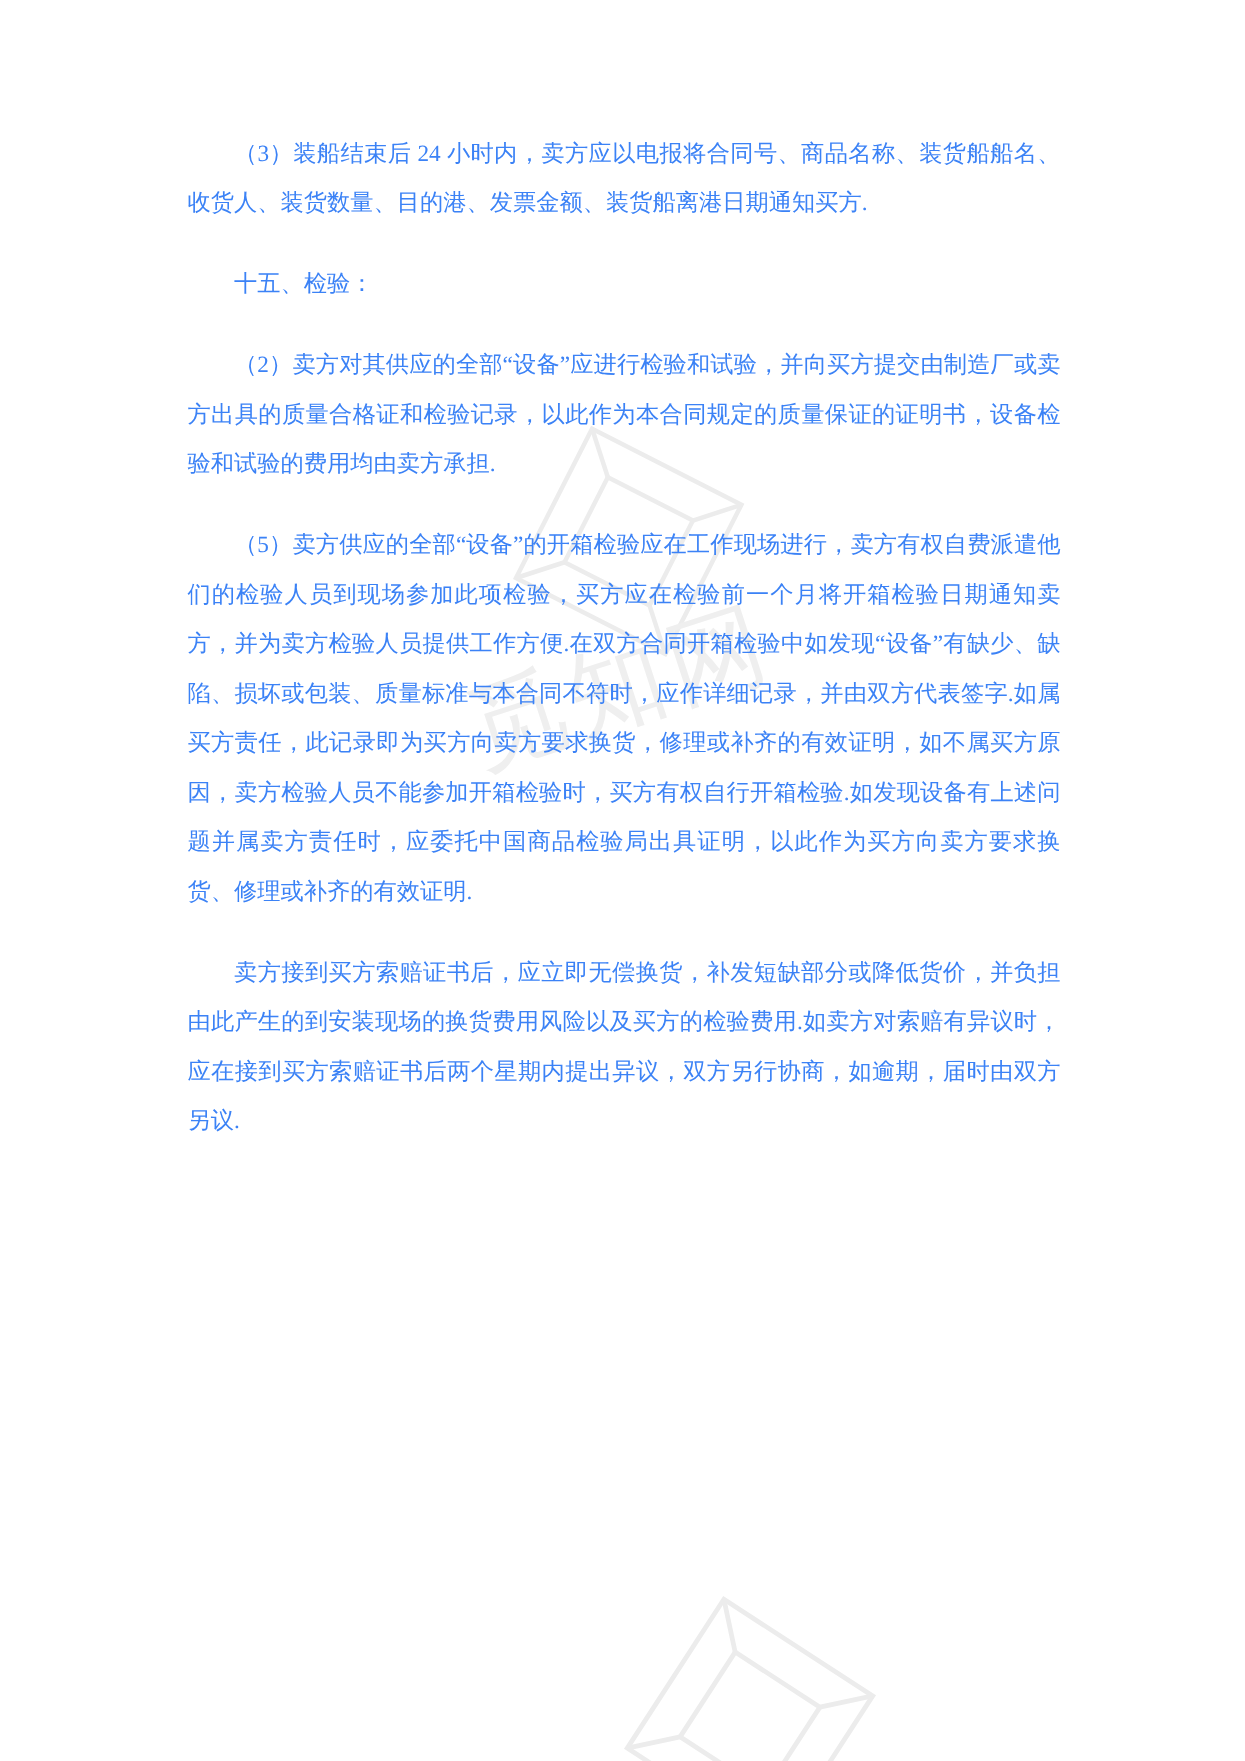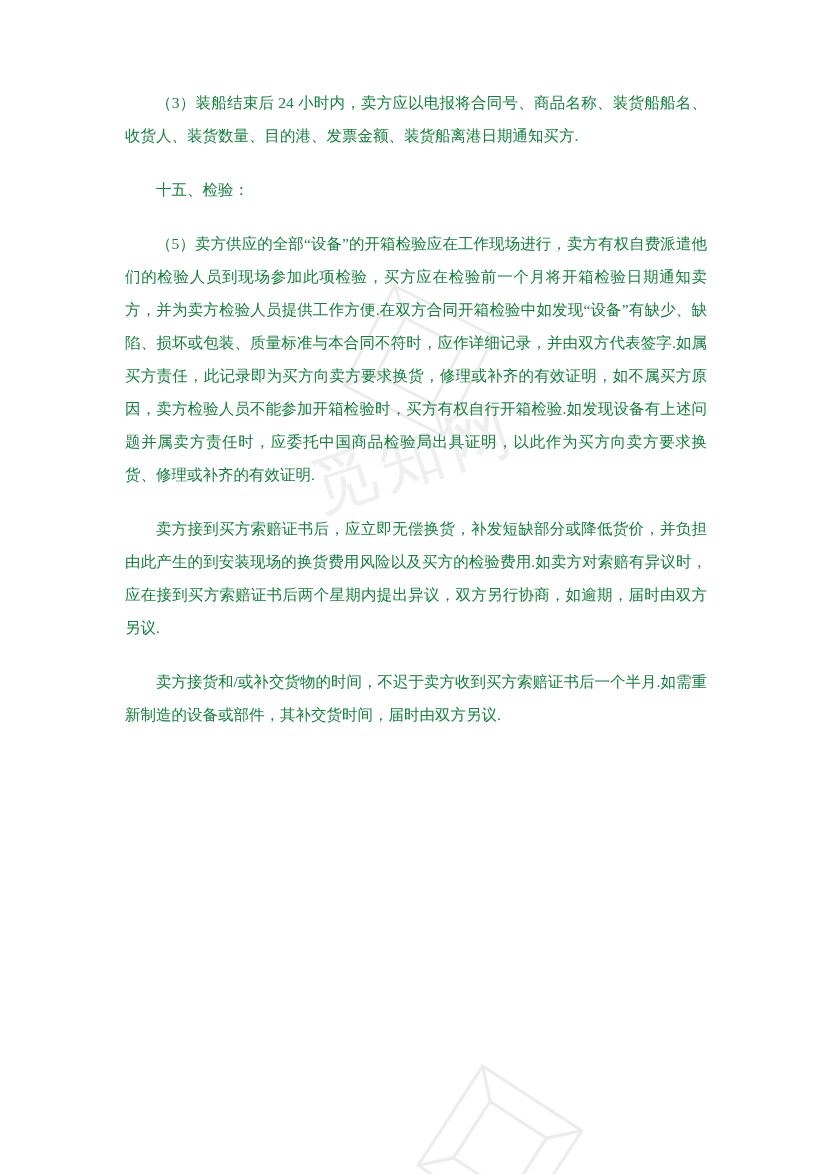--- a/index.html
+++ b/index.html
@@ -14,21 +14,21 @@
     margin: 0 auto;
     background: #ffffff;
     overflow: hidden;
     font-family: "Liberation Serif", "DejaVu Serif", serif;
   }
   .content {
     position: absolute;
     left: 125px;
     top: 86px;
     width: 582px;
-    color: #15803d;
+    color: #3b82f6;
     font-size: 15.5px;
     line-height: 33px;
     text-align: justify;
     z-index: 2;
   }
   .content p {
     margin: 0 0 21px 0;
     text-indent: 2em;
   }
   
@@ -89,18 +89,18 @@
       <line x1="85" y1="6" x2="85" y2="40"></line>
       <line x1="164" y1="85" x2="130" y2="85"></line>
       <line x1="85" y1="164" x2="85" y2="130"></line>
       <line x1="6" y1="85" x2="40" y2="85"></line>
     </svg>
   </div>
 
   <div class="content">
     <p>（3）装船结束后 24 小时内，卖方应以电报将合同号、商品名称、装货船船名、收货人、装货数量、目的港、发票金额、装货船离港日期通知买方.</p>
     <p>十五、检验：</p>
+    <p>（2）卖方对其供应的全部“设备”应进行检验和试验，并向买方提交由制造厂或卖方出具的质量合格证和检验记录，以此作为本合同规定的质量保证的证明书，设备检验和试验的费用均由卖方承担.</p>
     <p>（5）卖方供应的全部“设备”的开箱检验应在工作现场进行，卖方有权自费派遣他们的检验人员到现场参加此项检验，买方应在检验前一个月将开箱检验日期通知卖方，并为卖方检验人员提供工作方便.在双方合同开箱检验中如发现“设备”有缺少、缺陷、损坏或包装、质量标准与本合同不符时，应作详细记录，并由双方代表签字.如属买方责任，此记录即为买方向卖方要求换货，修理或补齐的有效证明，如不属买方原因，卖方检验人员不能参加开箱检验时，买方有权自行开箱检验.如发现设备有上述问题并属卖方责任时，应委托中国商品检验局出具证明，以此作为买方向卖方要求换货、修理或补齐的有效证明.</p>
     <p>卖方接到买方索赔证书后，应立即无偿换货，补发短缺部分或降低货价，并负担由此产生的到安装现场的换货费用风险以及买方的检验费用.如卖方对索赔有异议时，应在接到买方索赔证书后两个星期内提出异议，双方另行协商，如逾期，届时由双方另议.</p>
-    <p>卖方接货和/或补交货物的时间，不迟于卖方收到买方索赔证书后一个半月.如需重新制造的设备或部件，其补交货时间，届时由双方另议.</p>
   </div>
 
 </div>
 
 </body></html>

